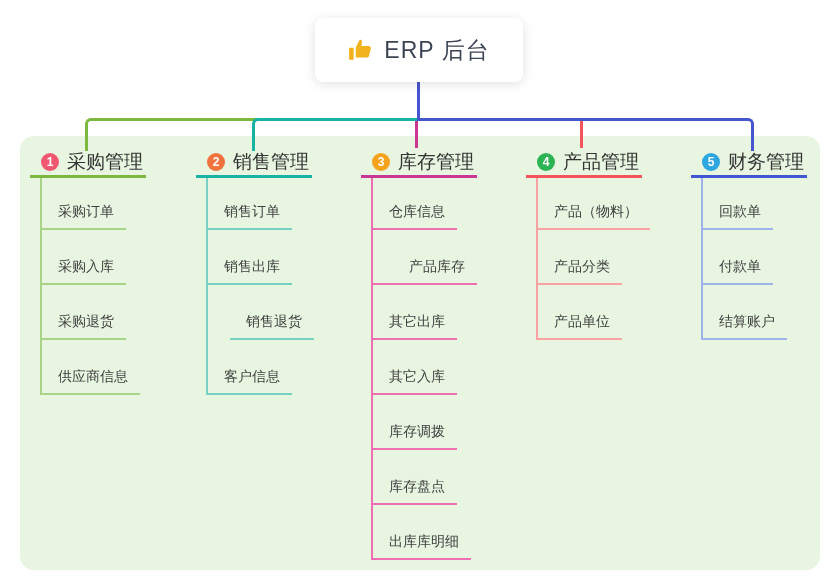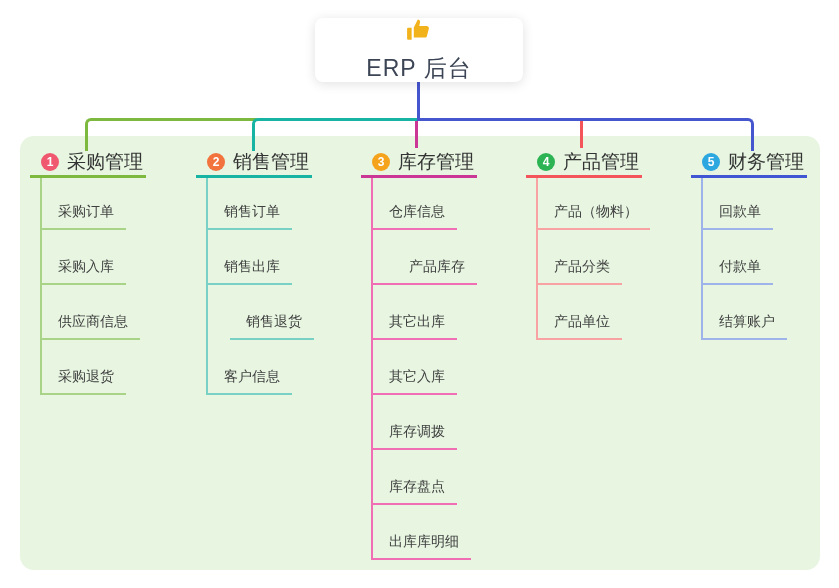--- a/index.html
+++ b/index.html
@@ -5,21 +5,21 @@
   html,body{margin:0;padding:0;background:#ffffff;}
   body{font-family:"Liberation Sans","DejaVu Sans",sans-serif;}
   .canvas{position:relative;width:839px;height:588px;overflow:hidden;background:#ffffff;}
 
   
   .panel{position:absolute;left:20px;top:136px;width:800px;height:434px;border-radius:14px;z-index:0;}
 
   
   .root-card{position:absolute;left:315px;top:18px;width:208px;height:64px;background:#ffffff;
     border-radius:8px;box-shadow:0 2px 12px rgba(0,0,0,0.12);display:flex;align-items:center;
-    justify-content:center;gap:10px;z-index:3;flex-direction:column;}
+    justify-content:center;gap:10px;z-index:3;}
   .root-title{font-size:23px;color:#3c4555;letter-spacing:1px;}
   .root-icon{width:26px;height:26px;display:inline-flex;}
 
   
   .line{position:absolute;z-index:1;}
   .root-vline{left:417px;top:80px;width:3px;height:41px;}
   .elbow-green{left:85px;top:118px;width:169px;height:30px;border-left:3px solid;border-top:3px solid;border-top-left-radius:6px;}
   .elbow-teal{left:252px;top:118px;width:166px;height:30px;border-left:3px solid;border-top:3px solid;border-top-left-radius:6px;}
   .elbow-blue{left:417px;top:118px;width:334px;height:30px;border-top:3px solid;border-right:3px solid;border-top-right-radius:6px;}
   .drop{width:3px;height:27px;top:121px;}
@@ -65,22 +65,22 @@
 
   <div class="branches">
       <div class="branch b1">
         <div class="branch-header" style="border-bottom-color: rgb(124, 185, 62);">
           <span class="badge" style="background: rgb(240, 88, 111);">1</span>
           <span class="branch-title">采购管理</span>
         </div>
         <div class="children" style="border-left-color: rgb(169, 212, 135);">
           <div class="child" style="border-bottom-color: rgb(169, 212, 135);">采购订单</div>
           <div class="child" style="border-bottom-color: rgb(169, 212, 135);">采购入库</div>
+          <div class="child" style="border-bottom-color: rgb(169, 212, 135);">采购退货</div>
           <div class="child" style="border-bottom-color: rgb(169, 212, 135);">供应商信息</div>
-          <div class="child" style="border-bottom-color: rgb(169, 212, 135);">采购退货</div>
         </div>
       </div>
       <div class="branch b2">
         <div class="branch-header" style="border-bottom-color: rgb(23, 179, 163);">
           <span class="badge" style="background: rgb(242, 115, 61);">2</span>
           <span class="branch-title">销售管理</span>
         </div>
         <div class="children" style="border-left-color: rgb(121, 208, 197);">
           <div class="child" style="border-bottom-color: rgb(121, 208, 197);">销售订单</div>
           <div class="child" style="border-bottom-color: rgb(121, 208, 197);">销售出库</div>

